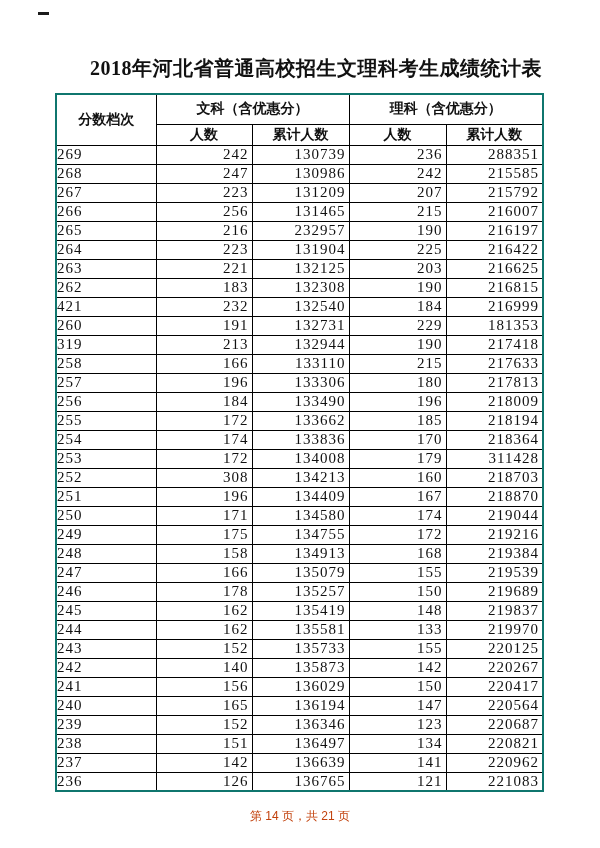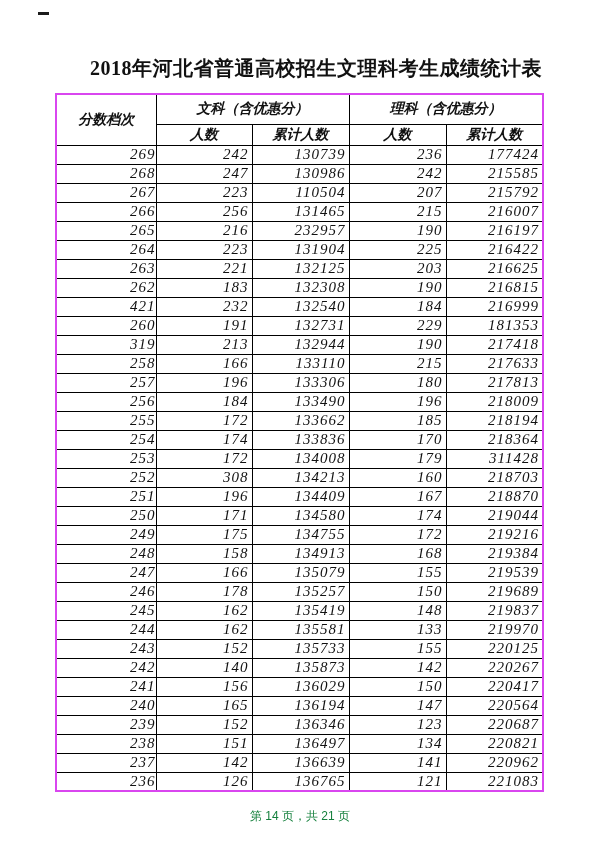--- a/index.html
+++ b/index.html
@@ -28,50 +28,49 @@
     font-size: 20px;
     font-weight: bold;
     letter-spacing: 0.5px;
     font-family: "Liberation Serif", "DejaVu Serif", serif;
   }
   table.stats {
     position: absolute; left: 55px; top: 93px;
     width: 487px;
     border-collapse: collapse;
     table-layout: fixed;
-    border: 2px solid #d946ef;
-    font-style: italic;
+    border: 2px solid #0f766e;
   }
   table.stats th, table.stats td {
     border: 1px solid #000000;
     overflow: hidden;
     white-space: nowrap;
   }
   table.stats thead tr.group-row th { height: 30px; }
   table.stats thead tr.sub-row th { height: 21px; }
   table.stats th {
     font-size: 14px;
     font-weight: bold;
     text-align: center;
     vertical-align: middle;
   }
   table.stats td {
     height: 19px;
     font-size: 15px;
     vertical-align: middle;
     letter-spacing: 1px;
   }
-  table.stats td.score { text-align: right; }
+  table.stats td.score { text-align: left; }
   table.stats td.num { text-align: right; padding-right: 3px; }
   .footer {
     position: absolute; left: 0; top: 808px;
     width: 600px;
     text-align: center;
     font-size: 12px;
-    color: #15803d;
+    color: #c2410c;
     font-family: "Liberation Sans", "DejaVu Sans", sans-serif;
   }
 </style>
 </head>
 <body>
 
 <div class="page">
   <div class="corner-mark"></div>
 
   <h1 class="title">2018年河北省普通高校招生文理科考生成绩统计表</h1>
@@ -96,33 +95,33 @@
         <th>人数</th>
         <th>累计人数</th>
       </tr>
     </thead>
     <tbody id="table-body">
         <tr>
           <td class="score">269</td>
           <td class="num">242</td>
           <td class="num">130739</td>
           <td class="num">236</td>
-          <td class="num">177424</td>
+          <td class="num">288351</td>
         </tr>
         <tr>
           <td class="score">268</td>
           <td class="num">247</td>
           <td class="num">130986</td>
           <td class="num">242</td>
           <td class="num">215585</td>
         </tr>
         <tr>
           <td class="score">267</td>
           <td class="num">223</td>
-          <td class="num">110504</td>
+          <td class="num">131209</td>
           <td class="num">207</td>
           <td class="num">215792</td>
         </tr>
         <tr>
           <td class="score">266</td>
           <td class="num">256</td>
           <td class="num">131465</td>
           <td class="num">215</td>
           <td class="num">216007</td>
         </tr>

